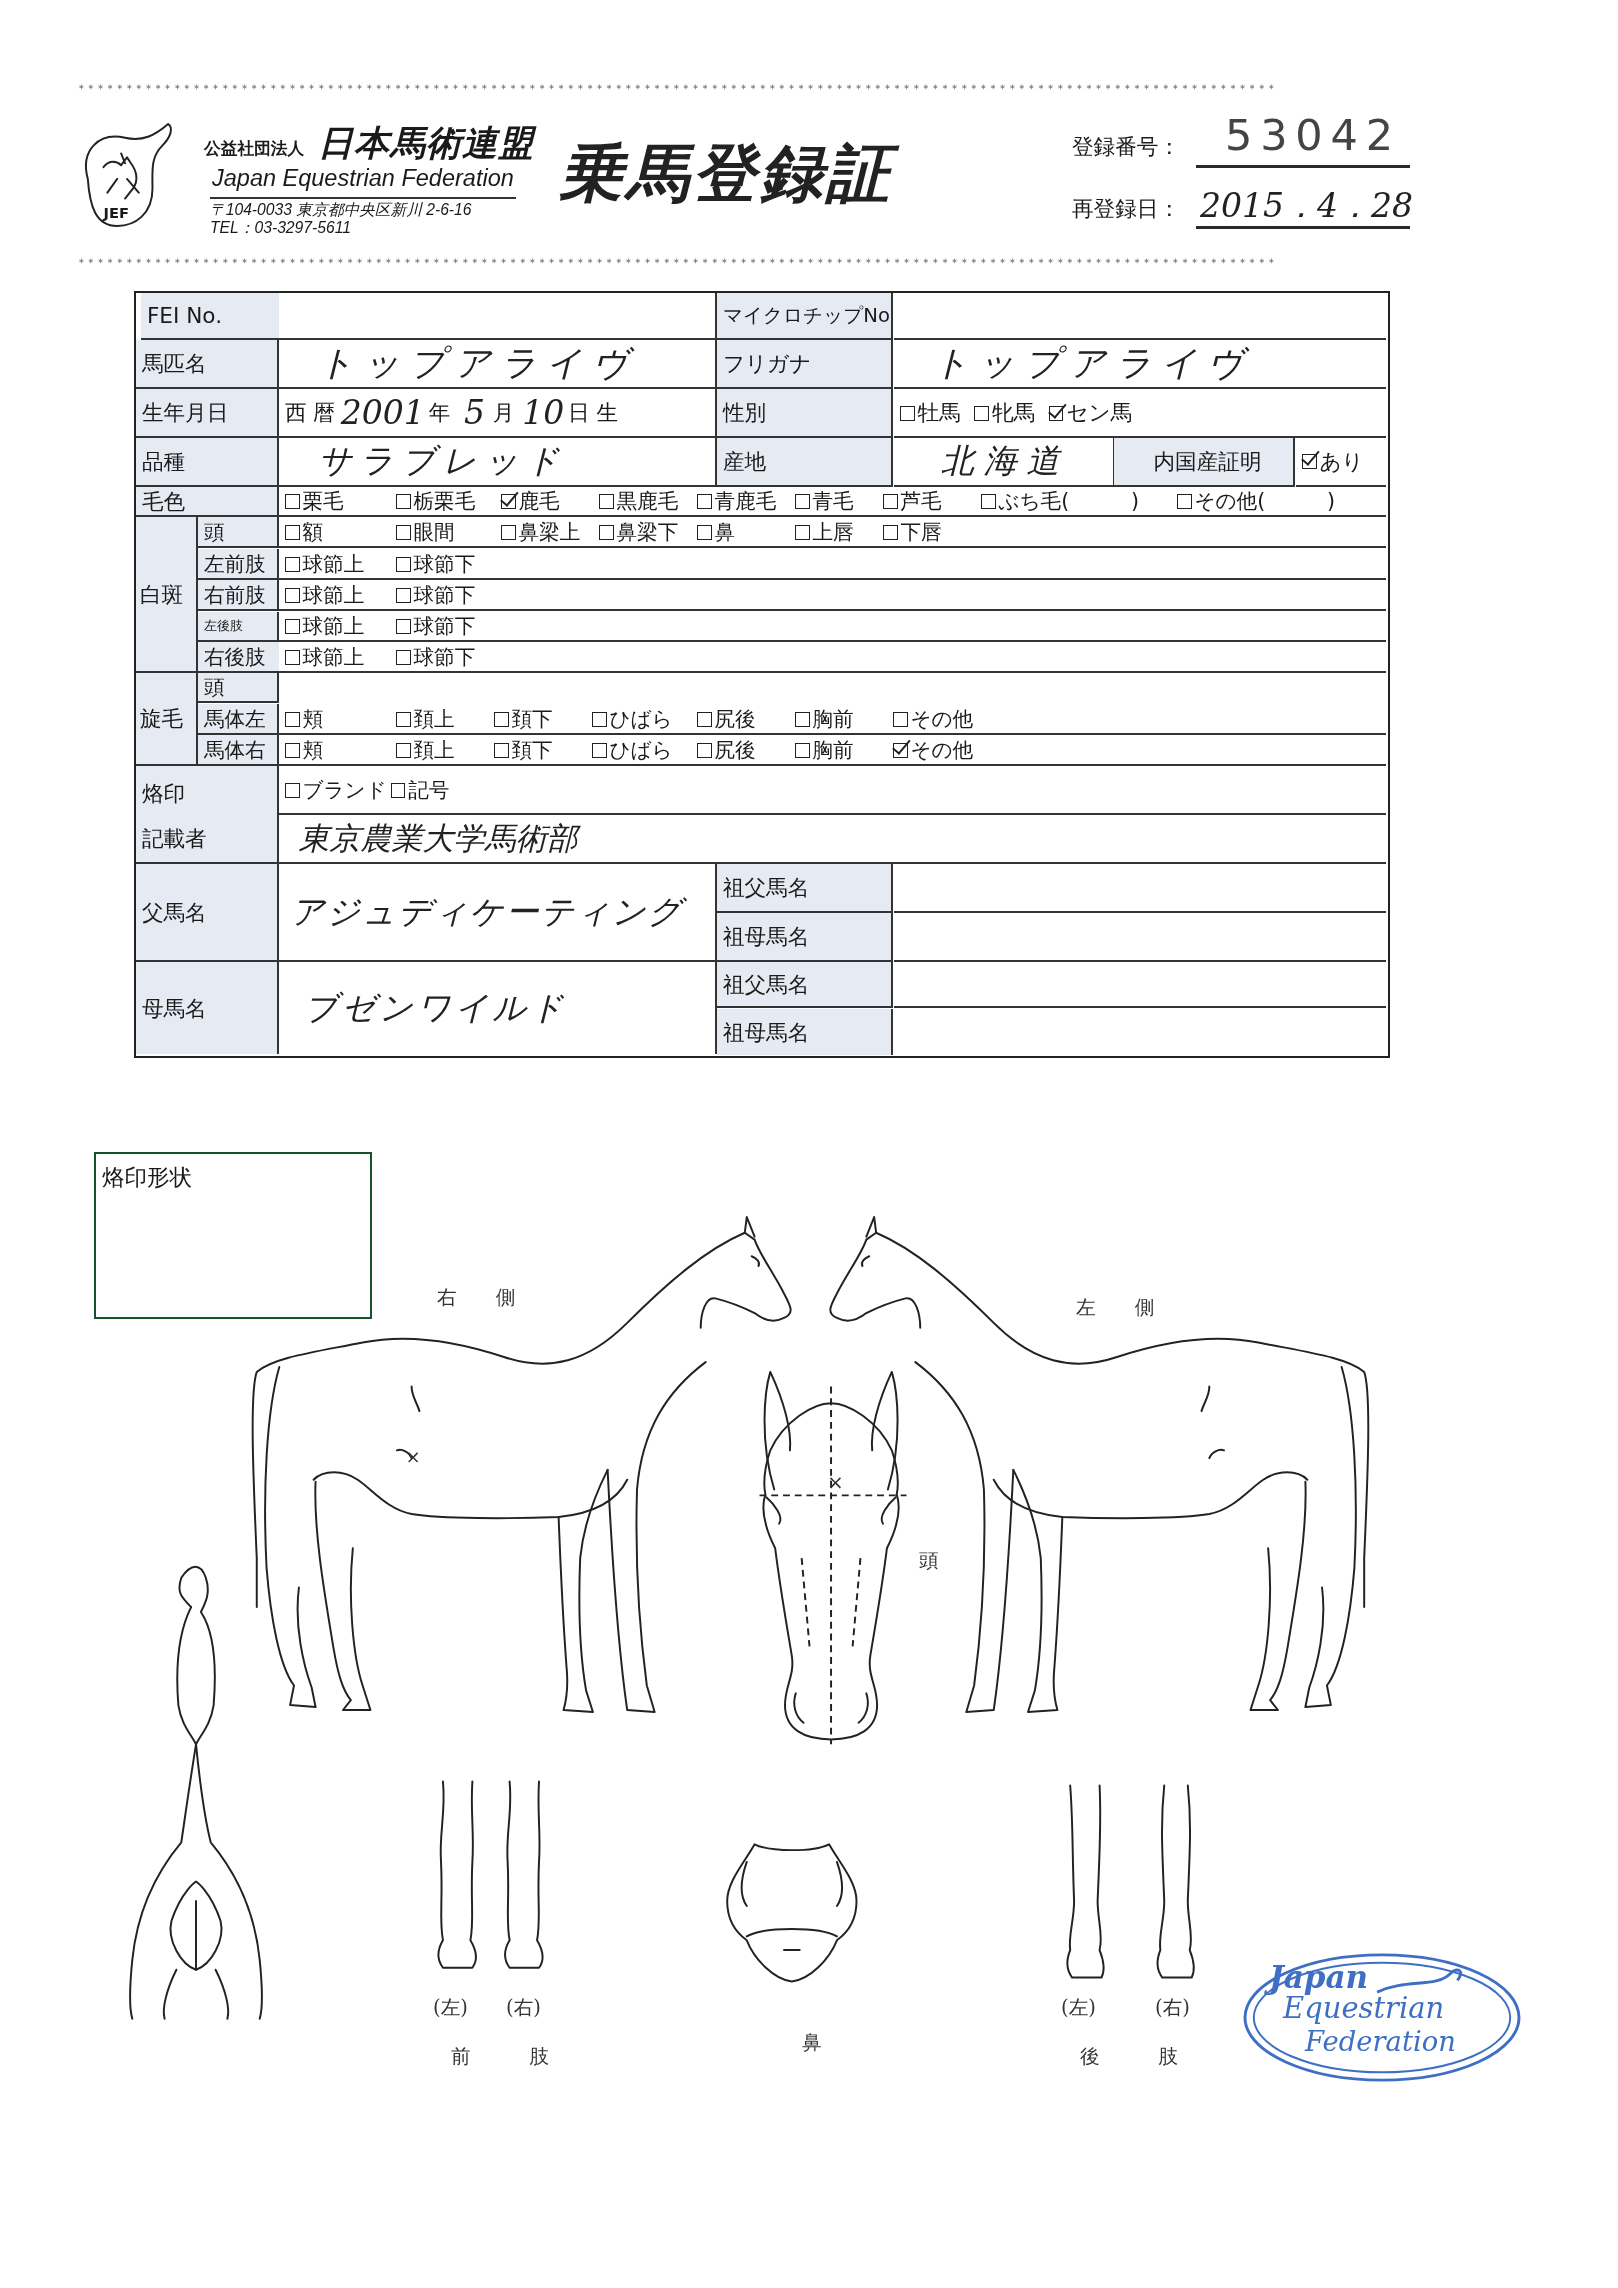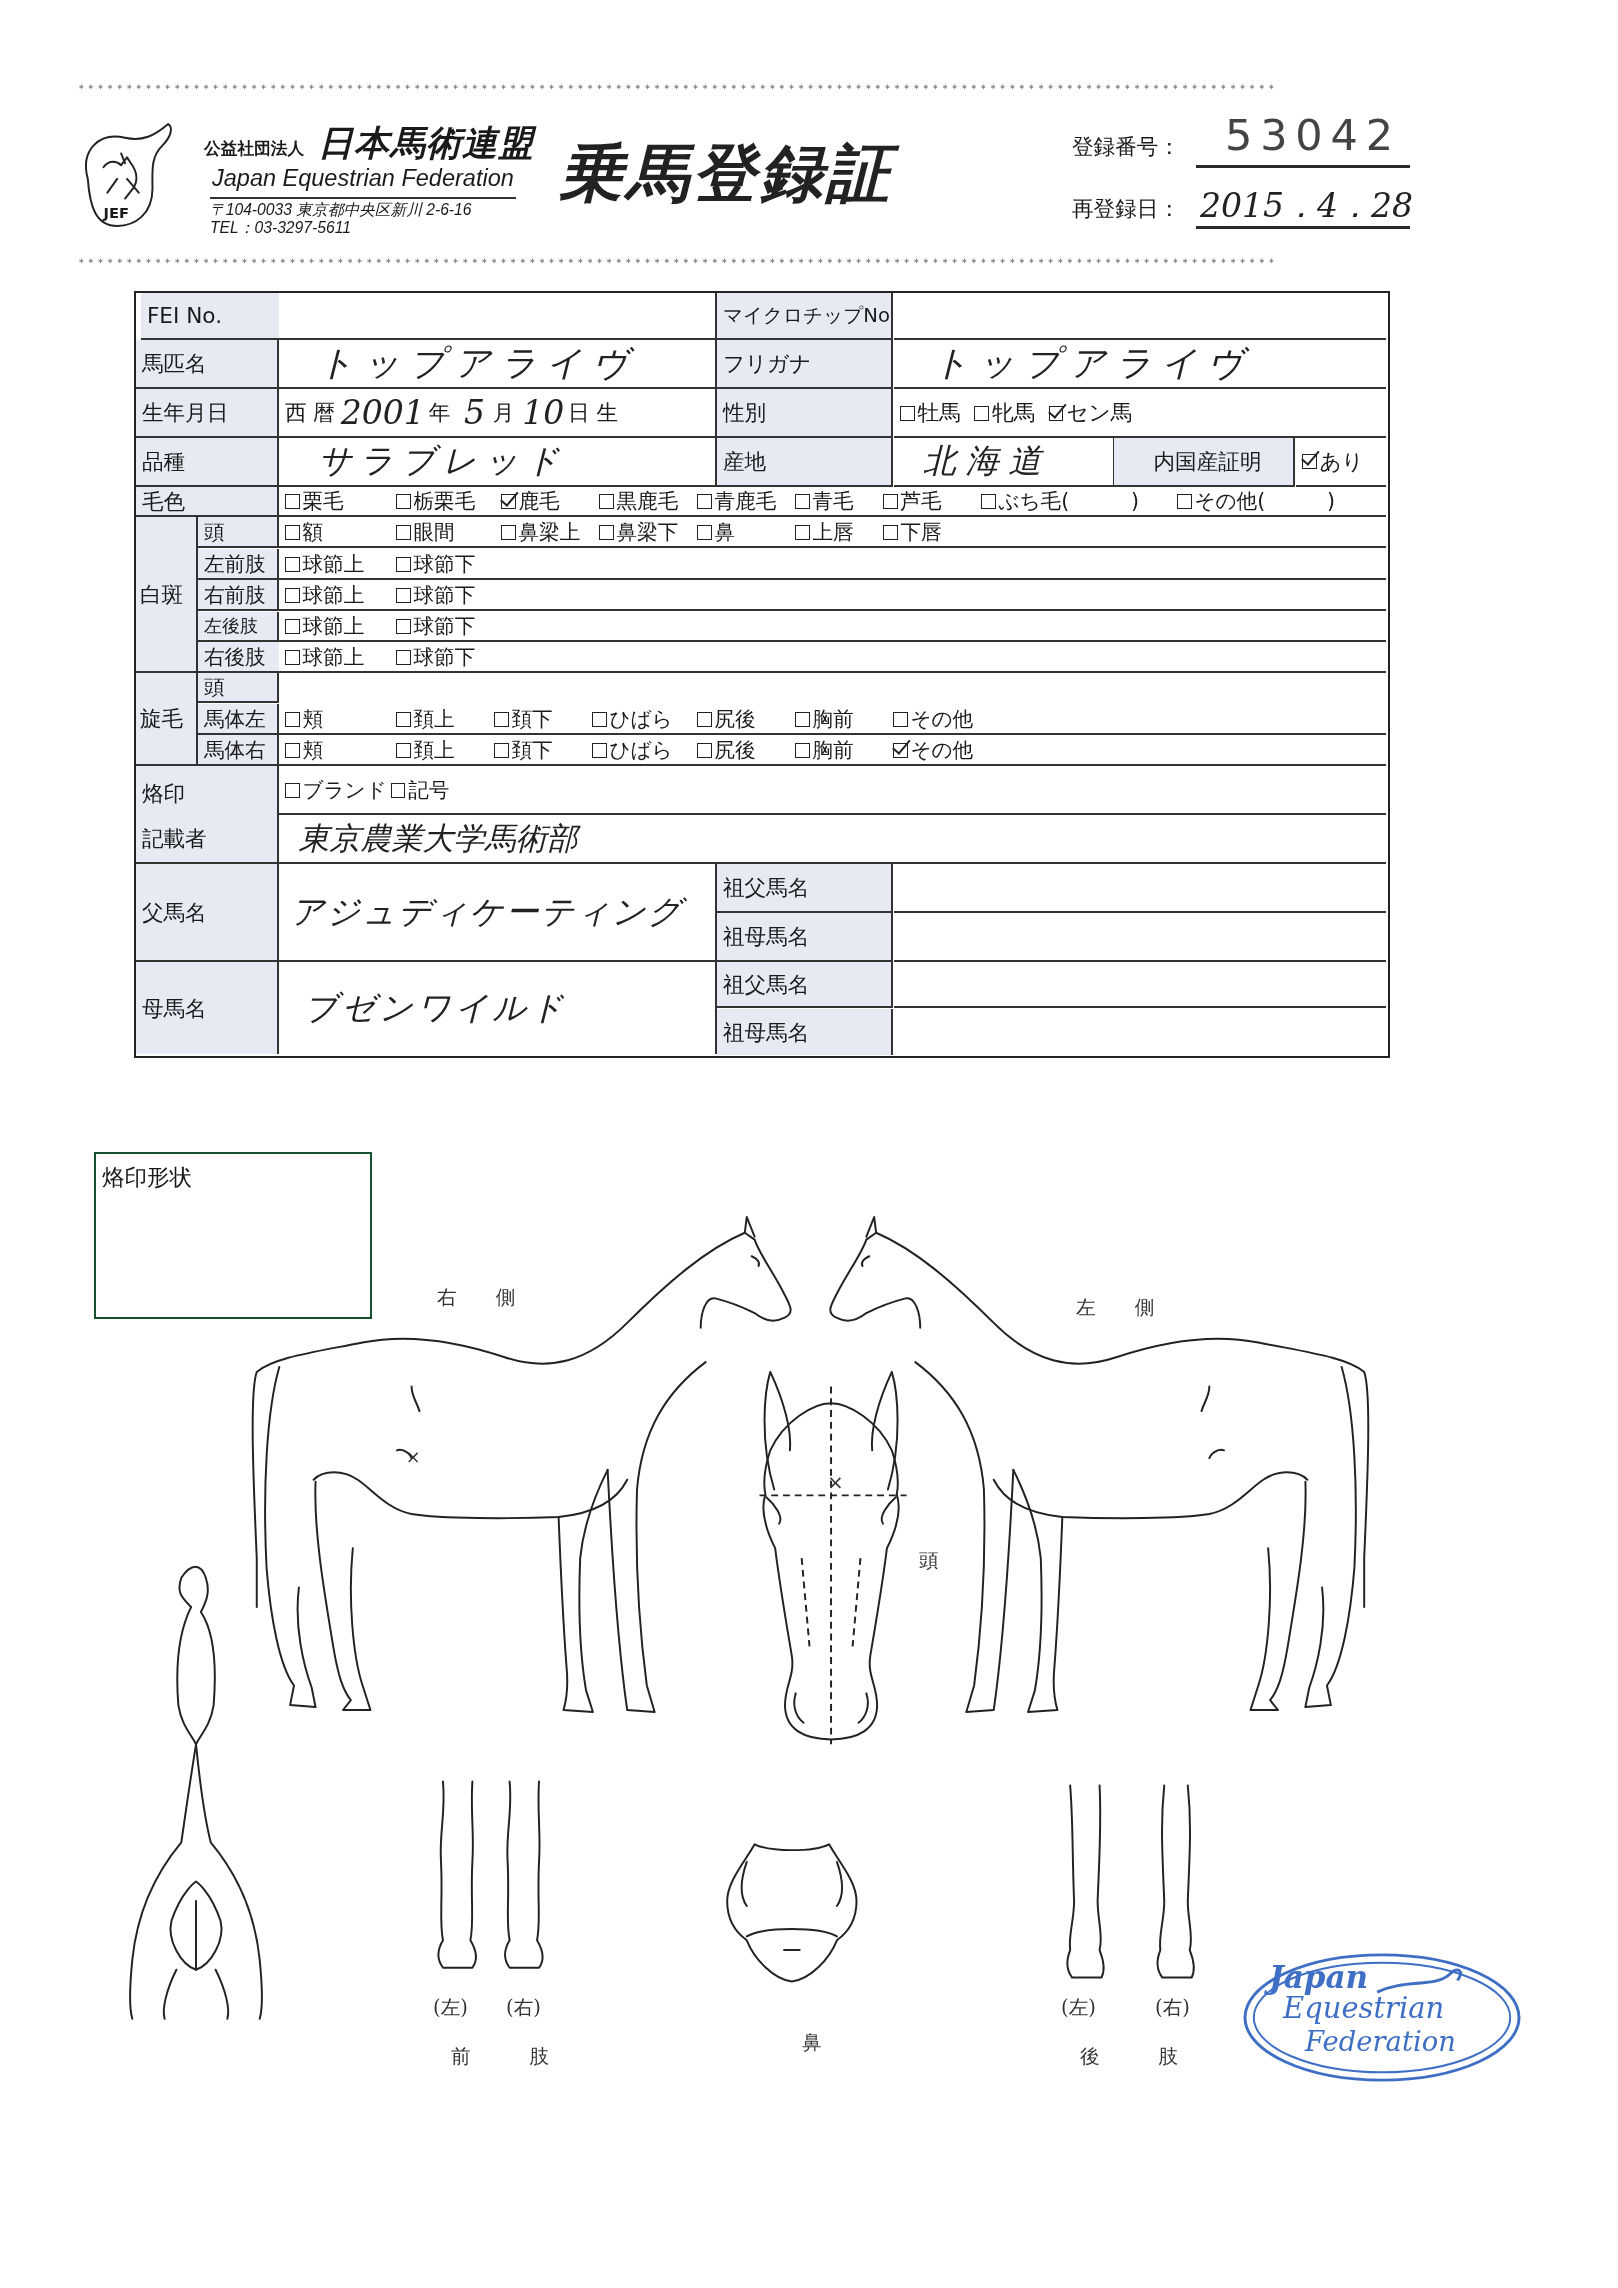--- a/index.html
+++ b/index.html
@@ -111,21 +111,21 @@
     <span class="opt"><span class="chk on"></span><span>セン馬</span></span>
   </div>
 
   <div class="cell lbl" style="left:0;top:145px;width:143px;height:49px">
       <span>品種</span>
     </div>
   <div class="cell val hand" style="left:143px;top:145px;width:438px;height:49px;font-size:33px;padding-left:39px;letter-spacing:7.8px">サラブレッド</div>
   <div class="cell lbl" style="left:581px;top:145px;width:176px;height:49px">
       <span>産地</span>
     </div>
-  <div class="cell val hand" style="left:758px;top:145px;width:221px;height:49px;font-size:33px;padding-left:29px;letter-spacing:9.8px">北海道</div>
+  <div class="cell val hand" style="left:758px;top:145px;width:221px;height:49px;font-size:33px;padding-left:47px;letter-spacing:9.8px">北海道</div>
   <div class="cell lbl" style="left:978px;top:145px;width:181px;height:49px;justify-content:center;padding-left:8px">
       <span>内国産証明</span>
     </div>
   <div class="cell val" style="left:1160px;top:145px;width:90px;height:49px;border-right:none">
       <span class="chk on"></span>
       <span>あり</span>
     </div>
 
   <div class="cell lbl" style="left:0;top:194px;width:143px;height:30px">
       <span>毛色</span>
@@ -168,21 +168,21 @@
   </div>
 
   <div class="cell lbl" style="left:62px;top:287px;width:81px;height:31px;font-size:20.6px">
       <span>右前肢</span>
     </div>
   <div class="cell val" style="left:143px;top:287px;width:1107px;height:31px;border-right:none;font-size:20.6px">
     <span class="opt-w" style="width:111px"><span class="chk"></span><span>球節上</span></span>
     <span class="opt-w"><span class="chk"></span><span>球節下</span></span>
   </div>
 
-  <div class="cell lbl" style="left:62px;top:319px;width:81px;height:30px;font-size:18px">
+  <div class="cell lbl" style="left:62px;top:319px;width:81px;height:30px;font-size:13px">
       <span>左後肢</span>
     </div>
   <div class="cell val" style="left:143px;top:319px;width:1107px;height:30px;border-right:none;font-size:20.6px">
     <span class="opt-w" style="width:111px"><span class="chk"></span><span>球節上</span></span>
     <span class="opt-w"><span class="chk"></span><span>球節下</span></span>
   </div>
 
   <div class="cell lbl" style="left:62px;top:349px;width:100px;height:31px;font-size:20.6px">
       <span>右後肢</span>
     </div>

